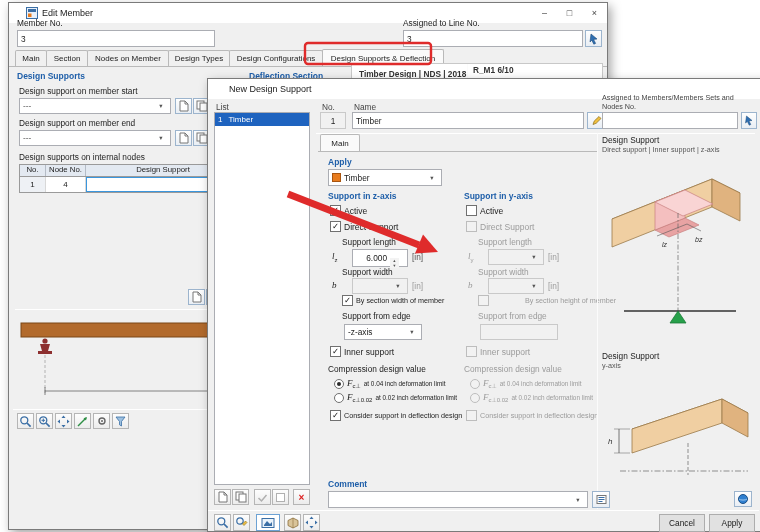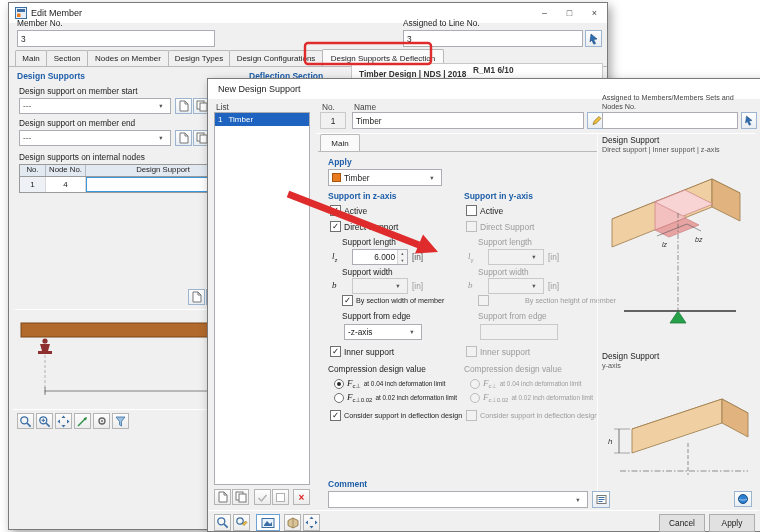--- a/index.html
+++ b/index.html
@@ -1,19 +1,19 @@
 <!DOCTYPE html>
 <html><head>
 <meta charset="utf-8">
 <style>
   *{margin:0;padding:0;box-sizing:border-box;font-family:"Liberation Sans",sans-serif;}
   html,body{background:#ffffff;}
   .stage{position:relative;width:760px;height:532px;background:#fff;overflow:hidden;font-size:8.5px;color:#1c1c1c;}
   .window{position:absolute;background:#f0f0f0;border:1px solid #7a7a7a;box-shadow:3px 4px 10px rgba(0,0,0,.35);}
-  .titlebar{position:absolute;left:0;top:0;right:0;height:20px;background:#ffffff;display:flex;align-items:center;padding-left:6px;}
+  .titlebar{position:absolute;left:0;top:0;right:0;height:20px;background:#ffffff;display:flex;align-items:center;padding-left:17px;}
   .wtitle{font-size:9px;color:#222;margin-left:4px;}
   .winbtns{margin-left:auto;display:flex;height:100%;}
   .wbtn{width:25px;height:100%;display:flex;align-items:center;justify-content:center;font-size:9px;color:#444;}
   .abs{position:absolute;}
   .lbl{position:absolute;font-size:8.3px;color:#222;white-space:nowrap;}
   .cap{position:absolute;font-size:8.5px;font-weight:bold;color:#1f5fa9;white-space:nowrap;}
   .dis{color:#9b9b9b !important;}
   .sm{font-size:7.2px;}
   .xs{font-size:6.4px;}
   .tb{position:absolute;background:#fff;border:1px solid #abadb3;height:17px;display:flex;align-items:center;padding:0 3px;font-size:8.3px;}
@@ -387,21 +387,21 @@
     <div class="row" style="left:122px;top:126px;">
       <span class="cb chk"></span>
         <span>Active</span>
     </div>
     <div class="row" style="left:122px;top:142px;">
       <span class="cb chk"></span>
         <span>Direct Support</span>
     </div>
     <div class="lbl" style="left:134px;top:158px;">Support length</div>
     <div class="lbl sym" style="left:124px;top:172px;"><i>l</i><sub>z</sub></div>
-    <div class="tb" style="left:144px;top:170px;width:56px;height:16px;padding:0;">
+    <div class="tb" style="left:144px;top:170px;width:56px;height:16px;padding:8px;">
       <span style="flex:1;text-align:right;padding-right:2px;">6.000</span>
       <span class="spincol">
           <span class="su"></span>
           <span class="sd"></span>
         </span>
     </div>
     <div class="lbl" style="left:204px;top:173px;color:#555;">[in]</div>
     <div class="lbl" style="left:134px;top:188px;">Support width</div>
     <div class="lbl sym" style="left:124px;top:201px;"><i>b</i></div>
     <div class="tb dis combo" style="left:144px;top:199px;width:56px;height:16px;">

